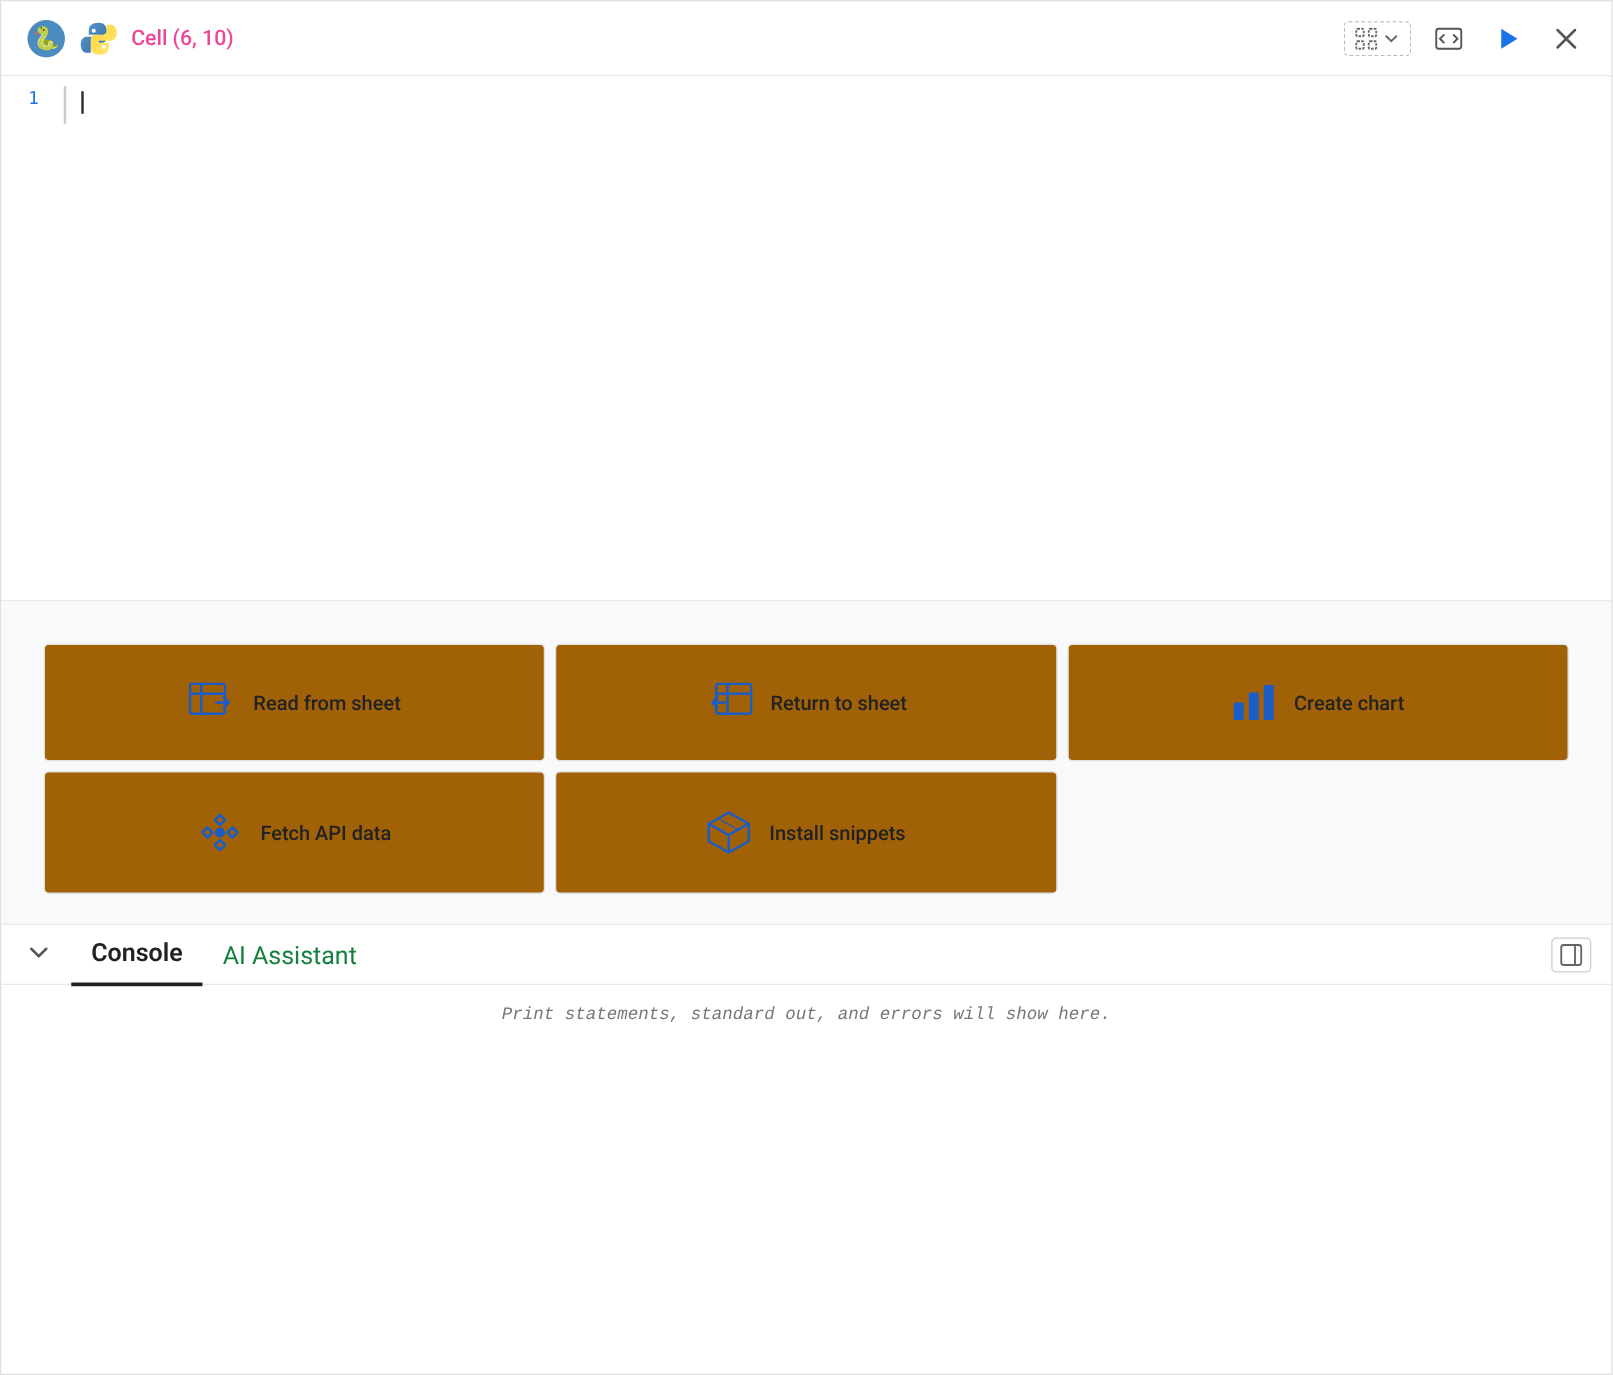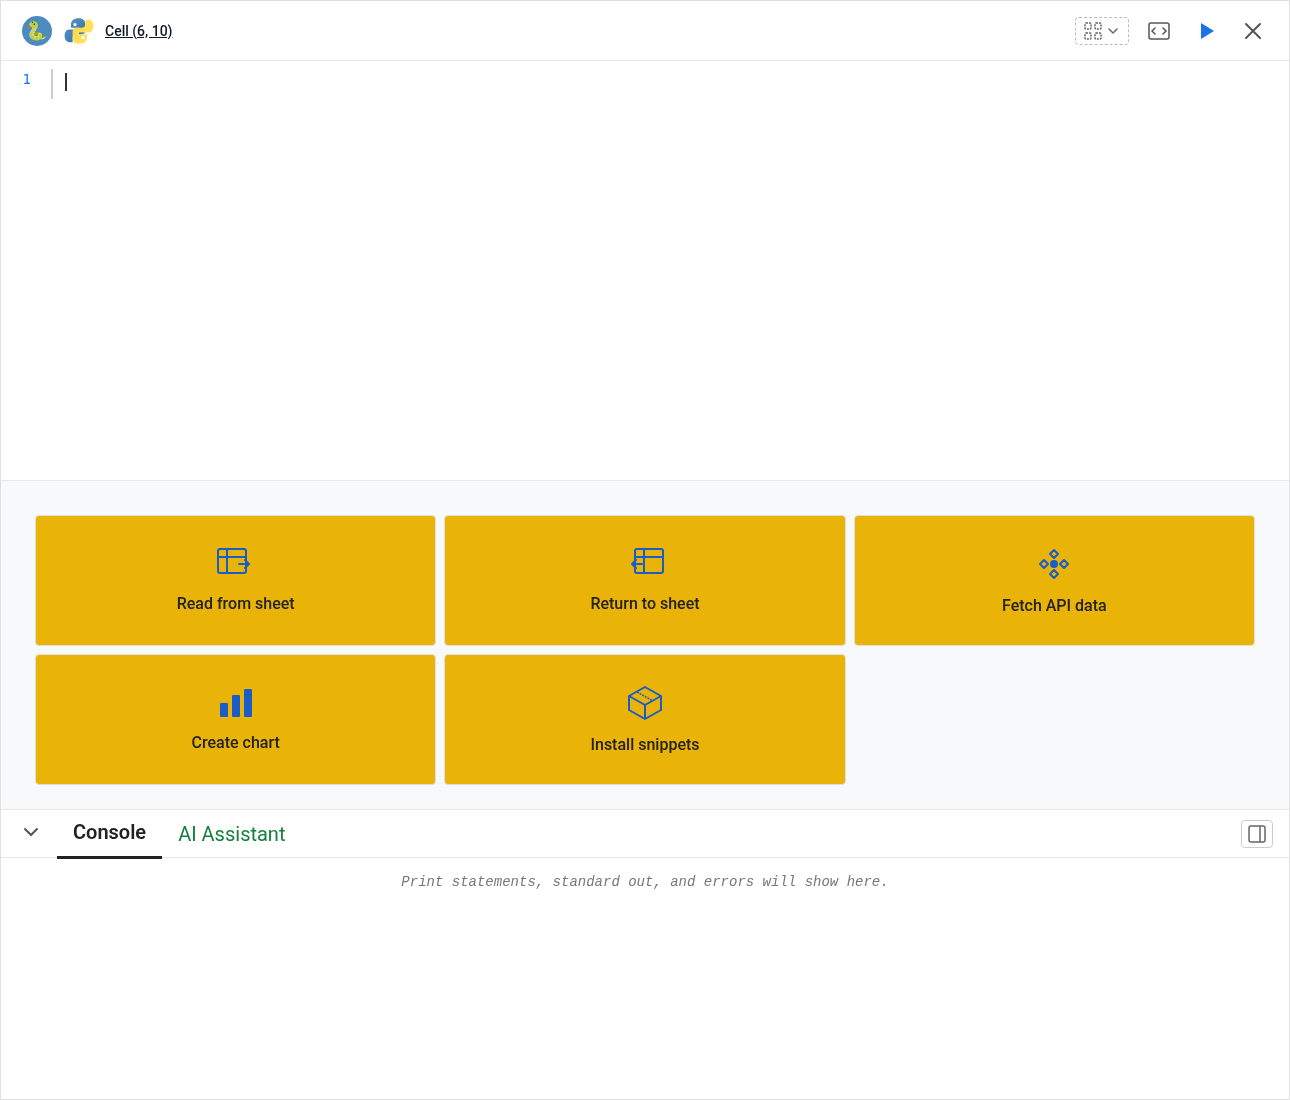--- a/index.html
+++ b/index.html
@@ -24,24 +24,23 @@
     .header-left {
       display: flex;
       align-items: center;
       gap: 10px;
     }
     .python-icon {
       width: 32px;
       height: 32px;
     }
     .cell-title {
-      font-size: 14px;
+      font-size: 17px;
       font-weight: 500;
-      color: #0f172a;
-      text-decoration: underline;
+      color: #ec4899;
     }
     .header-right {
       display: flex;
       align-items: center;
       gap: 14px;
     }
     .header-btn {
       background: none;
       border: none;
       cursor: pointer;
@@ -110,26 +109,26 @@
     .snippets-grid {
       display: grid;
       grid-template-columns: repeat(3, 1fr);
       gap: 0;
       padding: 30px 30px 20px 30px;
       background: #f8f9fa;
       border-bottom: 1px solid #e8e8e8;
     }
     .snippet-card {
       display: flex;
-      flex-direction: column;
+      flex-direction: row;
       align-items: center;
       justify-content: center;
       padding: 30px 20px;
       border: 1px solid #e0e0e0;
-      background: #eab308;
+      background: #a16207;
       cursor: pointer;
       gap: 14px;
       transition: background 0.15s;
       margin: 4px;
       border-radius: 4px;
     }
     .snippet-card-label {
       font-size: 16px;
       font-weight: 500;
       color: #222;
@@ -285,37 +284,37 @@
     <svg width="38" height="32" viewBox="0 0 38 32" fill="none">
       <rect x="9" y="1" width="28" height="24" rx="2" stroke="#1a5cc8" stroke-width="2" fill="none"></rect>
       <line x1="9" y1="9" x2="37" y2="9" stroke="#1a5cc8" stroke-width="2"></line>
       <line x1="18" y1="1" x2="18" y2="25" stroke="#1a5cc8" stroke-width="2"></line>
       <path d="M6 16 L16 16 M10 12 L6 16 L10 20" stroke="#1a5cc8" stroke-width="2" stroke-linecap="round" stroke-linejoin="round"></path>
     </svg>
     <span class="snippet-card-label">Return to sheet</span>
   </div>
 
   <div class="snippet-card">
+    <svg width="36" height="32" viewBox="0 0 36 32" fill="none">
+      <rect x="2" y="16" width="8" height="14" rx="1" fill="#1a5cc8"></rect>
+      <rect x="14" y="8" width="8" height="22" rx="1" fill="#1a5cc8"></rect>
+      <rect x="26" y="2" width="8" height="28" rx="1" fill="#1a5cc8"></rect>
+    </svg>
+    <span class="snippet-card-label">Create chart</span>
+  </div>
+
+  <div class="snippet-card">
     <svg width="36" height="36" viewBox="0 0 36 36" fill="none">
       <path d="M18 4 L22 8 L18 12 M18 4 L14 8 L18 12" stroke="#1a5cc8" stroke-width="2" stroke-linecap="round" stroke-linejoin="round" fill="none"></path>
       <path d="M18 24 L22 28 L18 32 M18 24 L14 28 L18 32" stroke="#1a5cc8" stroke-width="2" stroke-linecap="round" stroke-linejoin="round" fill="none"></path>
       <path d="M4 18 L8 14 L12 18 M4 18 L8 22 L12 18" stroke="#1a5cc8" stroke-width="2" stroke-linecap="round" stroke-linejoin="round" fill="none"></path>
       <path d="M24 18 L28 14 L32 18 M24 18 L28 22 L32 18" stroke="#1a5cc8" stroke-width="2" stroke-linecap="round" stroke-linejoin="round" fill="none"></path>
       <circle cx="18" cy="18" r="4" fill="#1a5cc8"></circle>
     </svg>
     <span class="snippet-card-label">Fetch API data</span>
-  </div>
-
-  <div class="snippet-card">
-    <svg width="36" height="32" viewBox="0 0 36 32" fill="none">
-      <rect x="2" y="16" width="8" height="14" rx="1" fill="#1a5cc8"></rect>
-      <rect x="14" y="8" width="8" height="22" rx="1" fill="#1a5cc8"></rect>
-      <rect x="26" y="2" width="8" height="28" rx="1" fill="#1a5cc8"></rect>
-    </svg>
-    <span class="snippet-card-label">Create chart</span>
   </div>
 
   <div class="snippet-card">
     <svg width="36" height="36" viewBox="0 0 36 36" fill="none">
       <path d="M18 2 L34 11 L34 25 L18 34 L2 25 L2 11 Z" stroke="#1a5cc8" stroke-width="2" fill="none" stroke-linejoin="round"></path>
       <path d="M2 11 L18 20 L34 11" stroke="#1a5cc8" stroke-width="2" stroke-linejoin="round"></path>
       <path d="M18 20 L18 34" stroke="#1a5cc8" stroke-width="2"></path>
       <path d="M10 7 L26 16" stroke="#1a5cc8" stroke-width="1.5" stroke-dasharray="2 1"></path>
     </svg>
     <span class="snippet-card-label">Install snippets</span>

